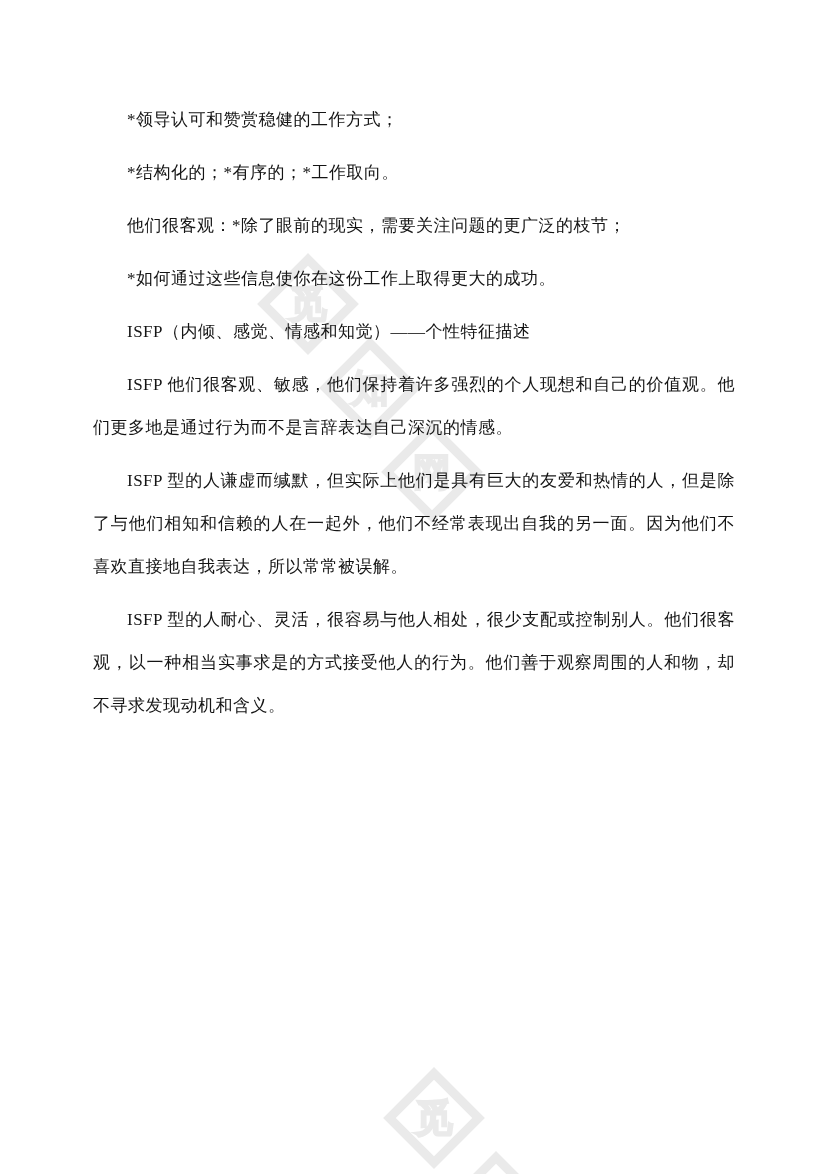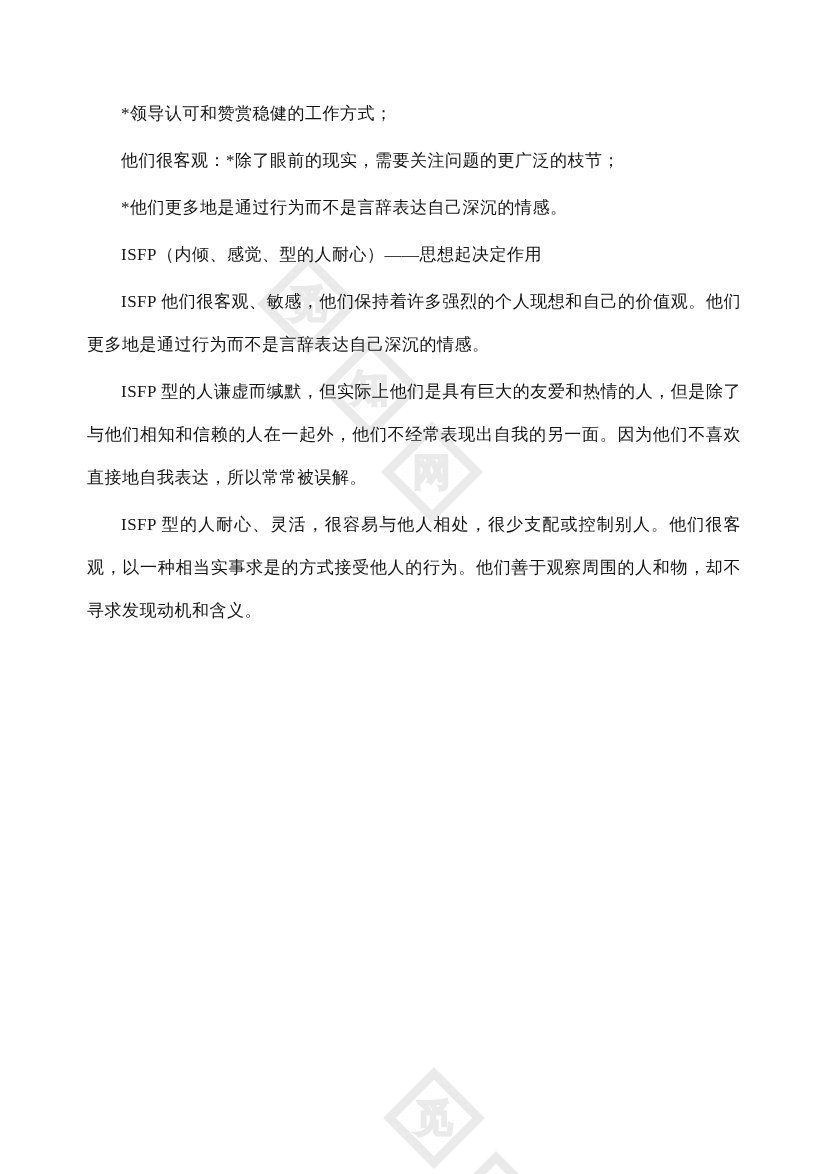--- a/index.html
+++ b/index.html
@@ -19,21 +19,21 @@
   .content {
     position: absolute;
     top: 88px;
     left: 83px;
     width: 662px;
     color: #141414;
     font-size: 17px;
     z-index: 2;
   }
   .content p {
-    margin: 4px;
+    margin: 10px;
     padding: 0;
     line-height: 43px;
     text-indent: 2em;
     text-align: justify;
     letter-spacing: 0.5px;
   }
   
   .watermark {
     position: absolute;
     z-index: 1;
@@ -87,21 +87,22 @@
   <div class="watermark wm2">
     <span class="wm-cell c1">
         <i>觅</i>
       </span>
     <span class="wm-cell c2"></span>
 
   </div>
 
   <div class="content">
     <p>*领导认可和赞赏稳健的工作方式；</p>
+    <p>*结构化的；*有序的；*工作取向。</p>
     <p>他们很客观：*除了眼前的现实，需要关注问题的更广泛的枝节；</p>
-    <p>*他们更多地是通过行为而不是言辞表达自己深沉的情感。</p>
-    <p>ISFP（内倾、感觉、型的人耐心）——思想起决定作用</p>
+    <p>*如何通过这些信息使你在这份工作上取得更大的成功。</p>
+    <p>ISFP（内倾、感觉、情感和知觉）——个性特征描述</p>
     <p>ISFP 他们很客观、敏感，他们保持着许多强烈的个人现想和自己的价值观。他们更多地是通过行为而不是言辞表达自己深沉的情感。</p>
     <p>ISFP 型的人谦虚而缄默，但实际上他们是具有巨大的友爱和热情的人，但是除了与他们相知和信赖的人在一起外，他们不经常表现出自我的另一面。因为他们不喜欢直接地自我表达，所以常常被误解。</p>
     <p>ISFP 型的人耐心、灵活，很容易与他人相处，很少支配或控制别人。他们很客观，以一种相当实事求是的方式接受他人的行为。他们善于观察周围的人和物，却不寻求发现动机和含义。</p>
   </div>
 
 </div>
 
 </body></html>

